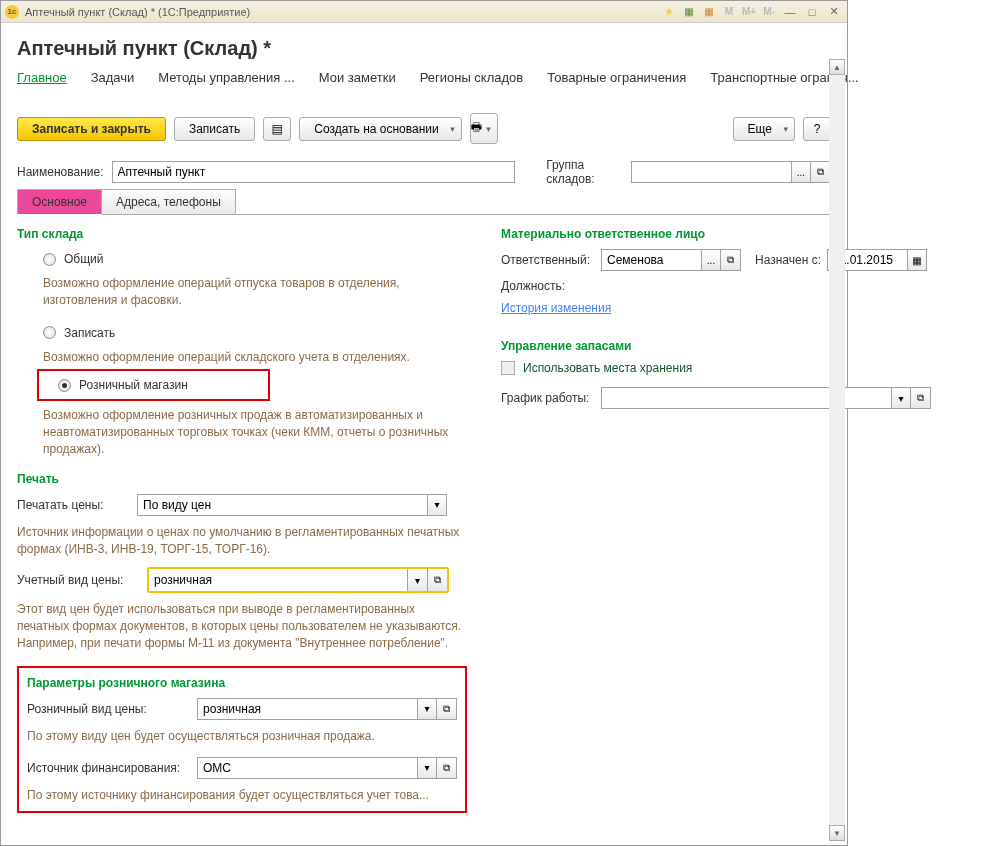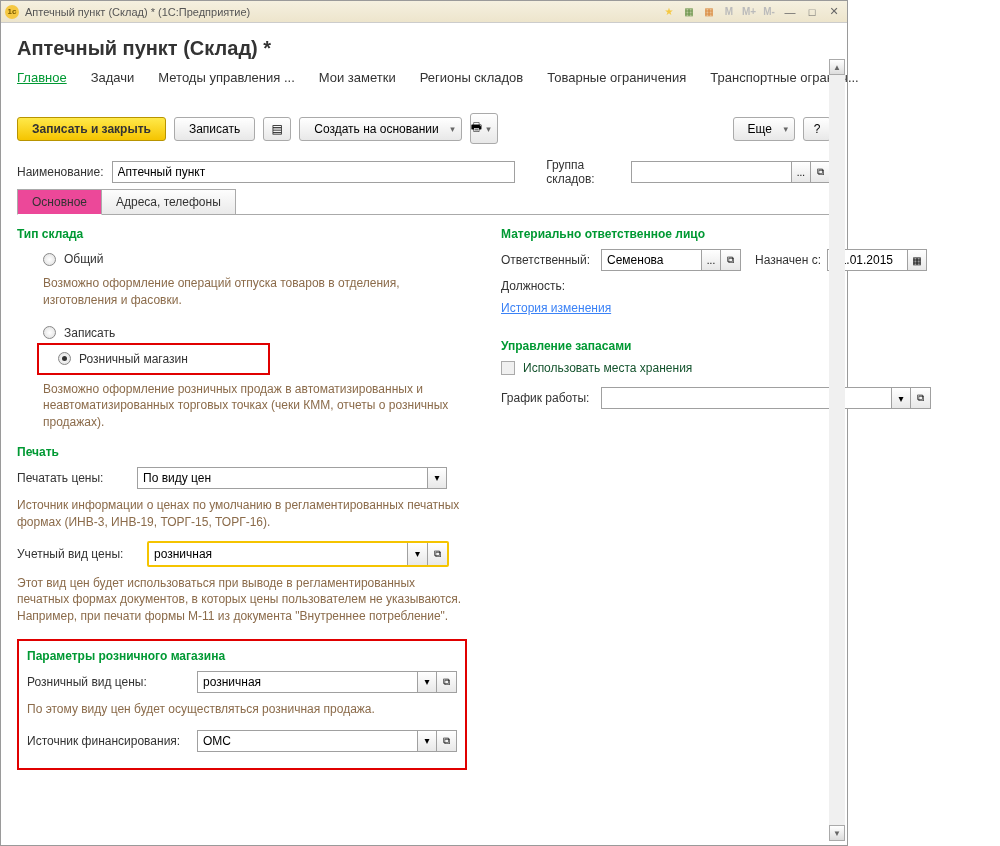--- a/index.html
+++ b/index.html
@@ -130,20 +130,21 @@
           <div class="radio-row">
             <div class="radio"></div>
             <span class="radio-label">Общий</span>
           </div>
           <div class="help-text">Возможно оформление операций отпуска товаров в отделения, изготовления и фасовки.</div>
 
           <div class="radio-row">
             <div class="radio"></div>
             <span class="radio-label">Записать</span>
           </div>
+          <div class="help-text" style="margin-bottom:4px">Возможно оформление операций складского учета в отделениях.</div>
 
           <div class="highlight-red" style="display:inline-block;margin-left:20px;padding-right:80px">
             <div class="radio-row" style="padding-left:2px">
               <div class="radio selected"></div>
               <span class="radio-label">Розничный магазин</span>
             </div>
           </div>
           <div class="help-text" style="margin-top:6px">Возможно оформление розничных продаж в автоматизированных и неавтоматизированных торговых точках (чеки КММ, отчеты о розничных продажах).</div>
 
           <div class="section-title">Печать</div>
@@ -181,20 +182,21 @@
             <div class="help-text" style="padding-left:0;margin-bottom:12px">По этому виду цен будет осуществляться розничная продажа.</div>
 
             <div class="field-row">
               <span class="field-label" style="width:170px">Источник финансирования:</span>
               <div class="input-combo">
                 <input class="input" style="width: 220px;" value="ОМС">
                 <button class="combo-btn">▾</button>
                 <button class="combo-btn">⧉</button>
               </div>
             </div>
+            <div class="help-text" style="padding-left:0;margin-bottom:0">По этому источнику финансирования будет осуществляться учет това...</div>
           </div>
         </div>
 
         <div class="col-right">
           <div class="section-title">Материально ответственное лицо</div>
 
           <div class="field-row">
             <span class="field-label" style="width:100px">Ответственный:</span>
             <div class="input-combo">
               <input class="input" style="width: 100px;" value="Семенова">

